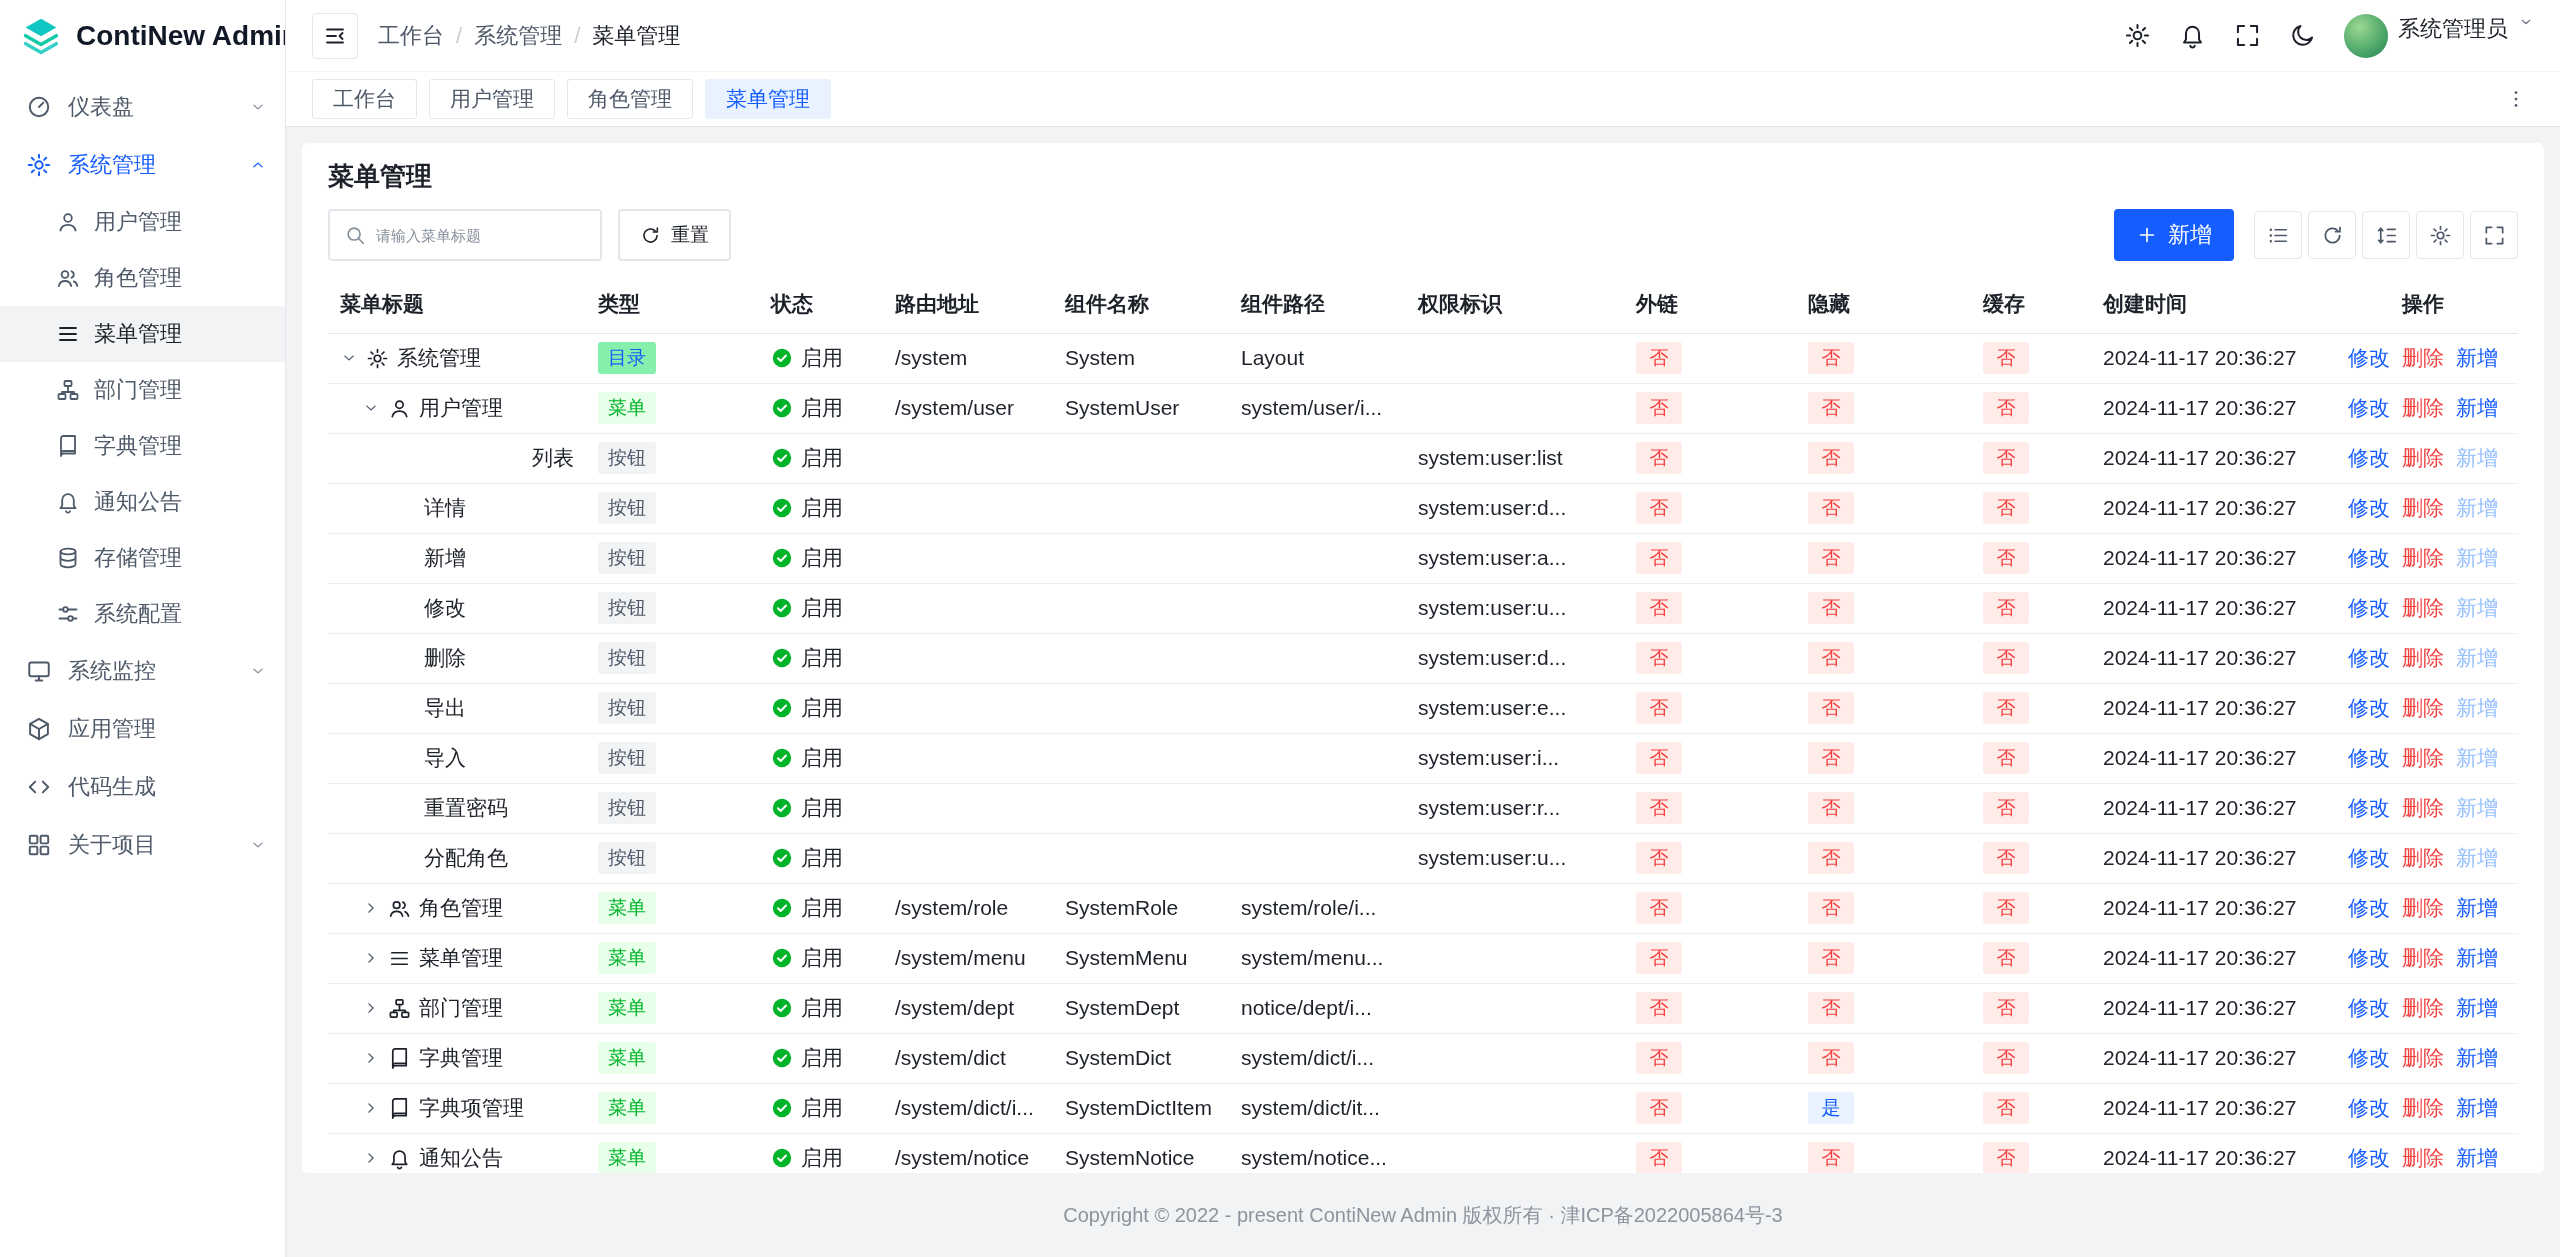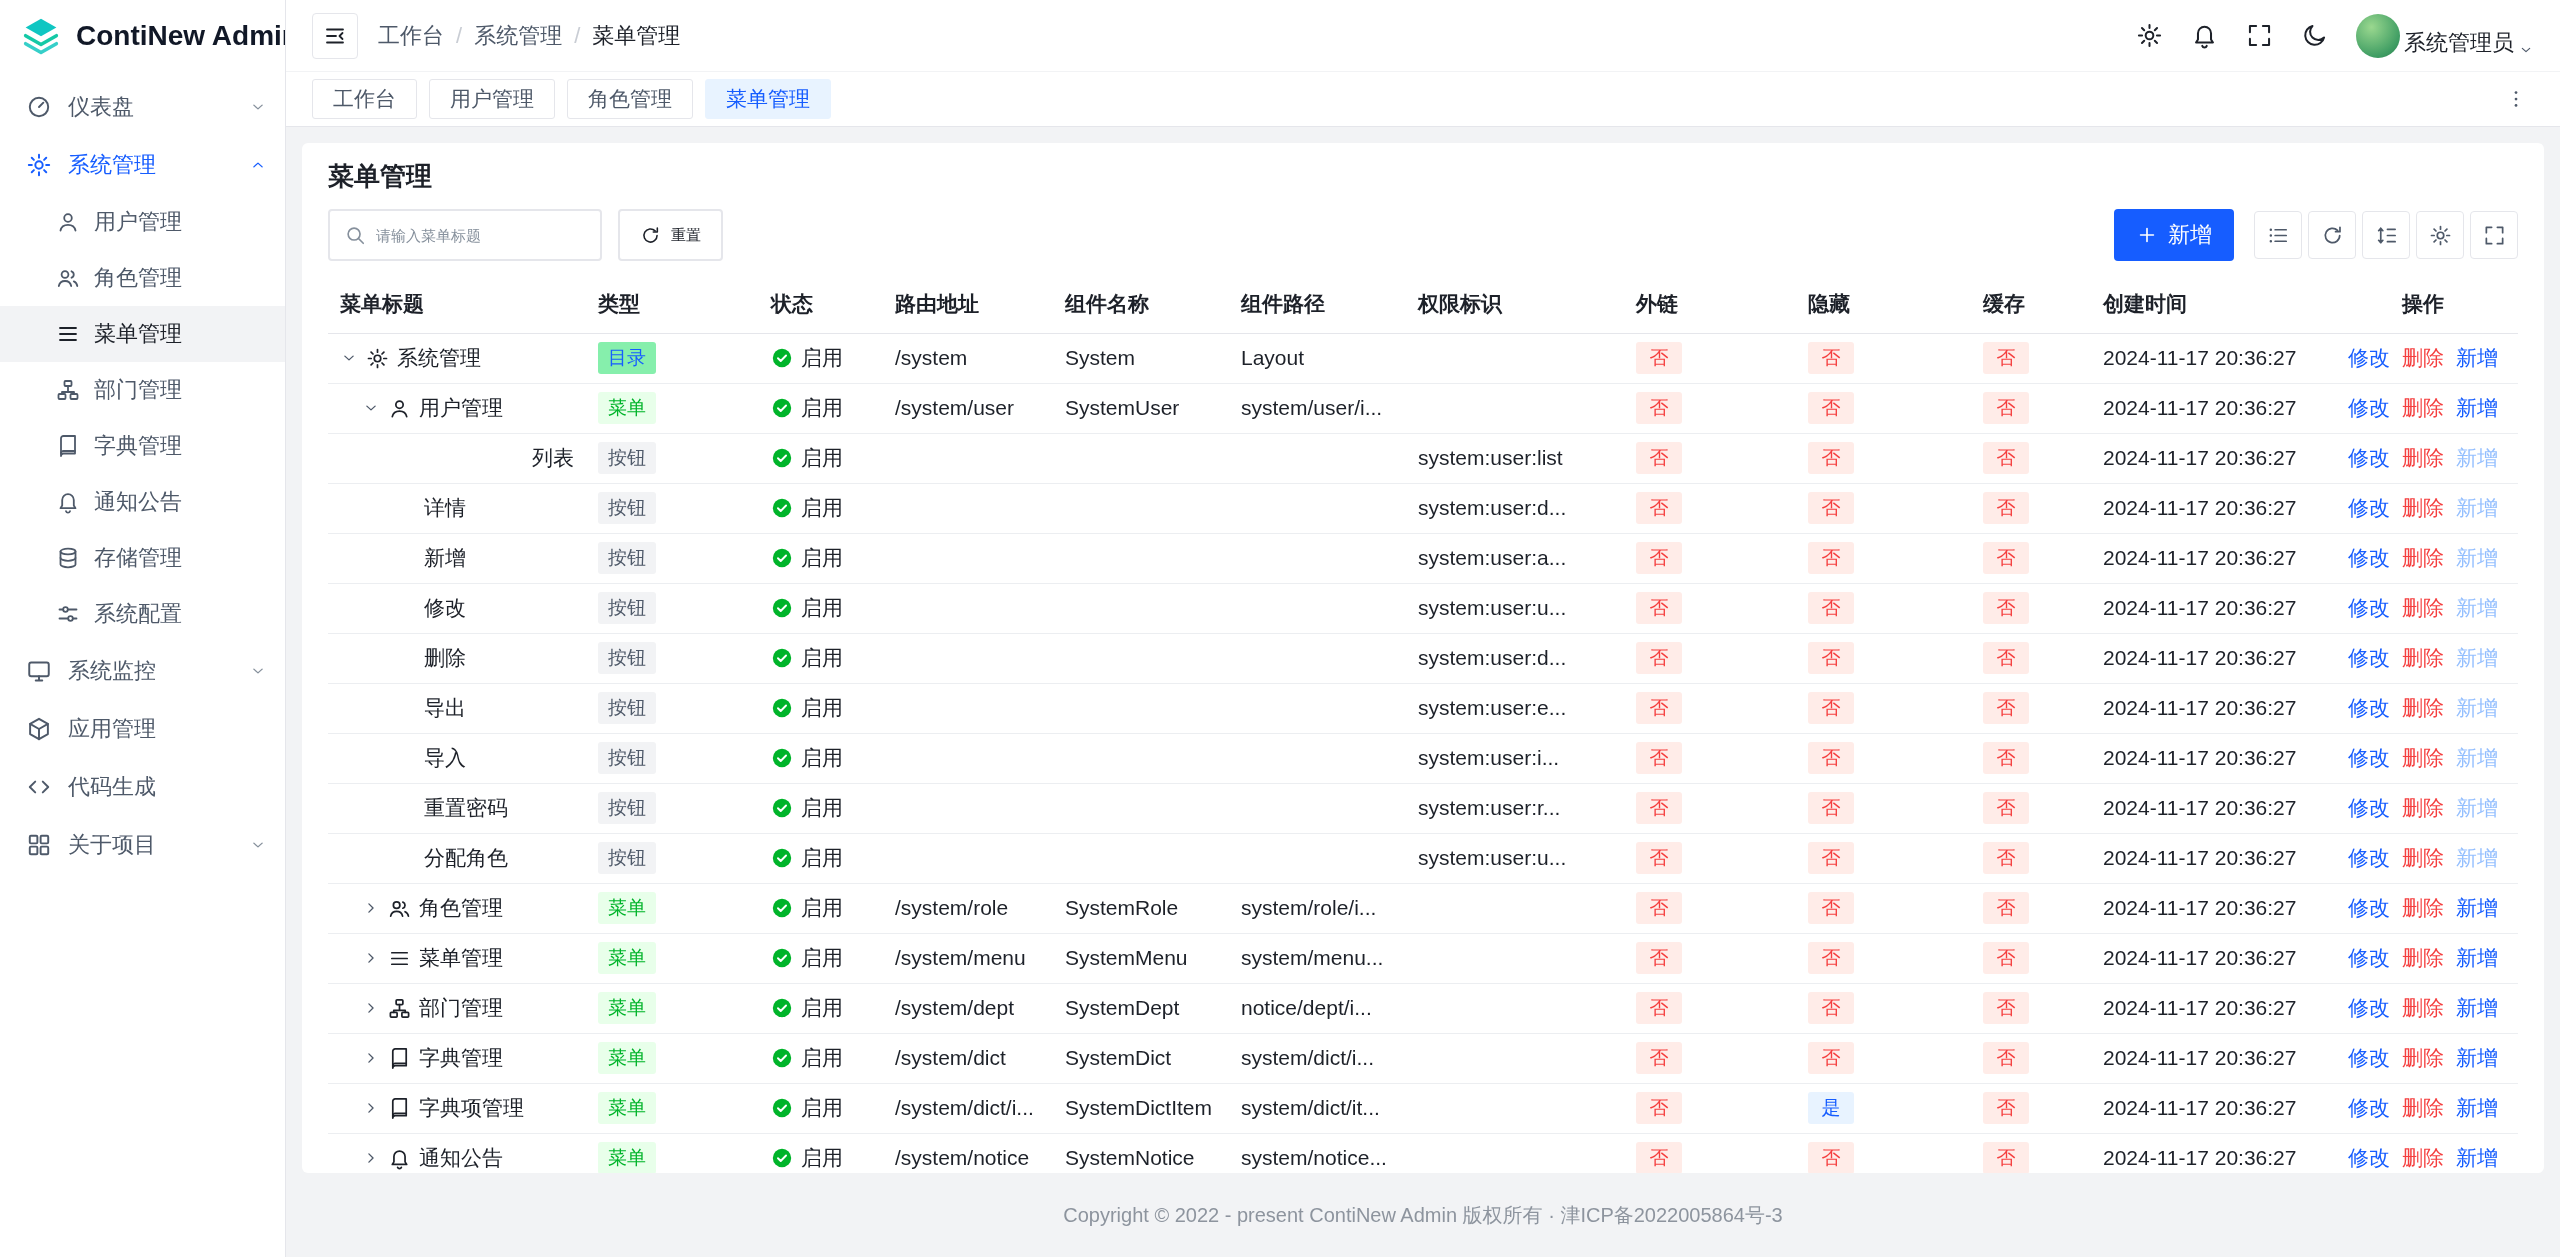--- a/index.html
+++ b/index.html
@@ -26,21 +26,21 @@
 
 .main{flex:1;display:flex;flex-direction:column;min-width:0}
 .topbar{height:72px;flex:none;background:#fff;display:flex;align-items:center;gap:20px;padding:0 26px;border-bottom:1px solid #f2f3f5}
 .collapse-btn{width:46px;height:46px;border:1px solid #e5e6eb;border-radius:4px;background:#fff;display:flex;align-items:center;justify-content:center;color:#1d2129;cursor:pointer}
 .breadcrumb{display:flex;align-items:center;gap:12px;font-size:22px}
 .crumb{color:#4e5969;cursor:pointer}
 .crumb.current{color:#1d2129;cursor:default}
 .crumb-sep{color:#c9cdd4}
 .topbar-right{margin-left:auto;display:flex;align-items:center;gap:28px}
 .topbar-right>.icon{width:27px;height:27px;color:#1d2129;cursor:pointer}
-.user-chip{display:flex;align-items:flex-end;gap:4px;cursor:pointer}
+.user-chip{display:flex;align-items:flex-start;gap:10px;cursor:pointer}
 .avatar{width:44px;height:44px;border-radius:50%;background:radial-gradient(circle at 35% 30%,#9ad88f,#3f9d63 70%,#2e7d4f);flex:none}
 .user-name{font-size:22px;color:#1d2129}
 .chev-sm{width:16px;height:16px;color:#4e5969}
 
 
 .tabbar{height:55px;flex:none;background:#fff;border-bottom:1px solid #e5e6eb;display:flex;align-items:center;padding:0 26px}
 .tab-list{display:flex;gap:12px}
 .tab{height:40px;padding:0 20px;border:1px solid #e5e6eb;border-radius:3px;display:flex;align-items:center;font-size:21px;color:#4e5969;background:#fff;cursor:pointer;white-space:nowrap}
 .tab.active{background:#e8f3ff;border-color:#e8f3ff;color:#165dff}
 .tab-more{margin-left:auto;width:36px;height:36px;display:flex;align-items:center;justify-content:center;color:#4e5969;cursor:pointer}
@@ -48,21 +48,21 @@
 
 
 .content{flex:1;min-height:0;display:flex;flex-direction:column;padding:16px 16px 0;background:#f2f3f5}
 .card{flex:1;min-height:0;background:#fff;border-radius:6px;padding:16px 26px 0;display:flex;flex-direction:column;overflow:hidden}
 .page-title{font-size:26px;font-weight:600;color:#1d2129;line-height:34px}
 .toolbar{margin-top:16px;display:flex;align-items:center;gap:16px;flex:none}
 .search-box{width:274px;height:52px;border:2px solid #e5e6eb;border-radius:4px;display:flex;align-items:center;gap:10px;padding:0 14px;background:#fff}
 .search-box .icon{width:22px;height:22px;color:#86909c}
 .search-box input{border:none;outline:none;flex:1;min-width:0;font-size:15px;color:#1d2129;font-family:inherit;background:transparent}
 .search-box input::placeholder{color:#86909c}
-.btn-reset{height:52px;padding:0 20px;border:2px solid #e5e6eb;border-radius:4px;background:#fff;display:flex;align-items:center;gap:10px;font-size:15px;color:#1d2129;cursor:pointer}
+.btn-reset{height:52px;padding:0 20px;border:2px solid #e5e6eb;border-radius:4px;background:#fff;display:flex;align-items:center;gap:10px;font-size:19px;color:#1d2129;cursor:pointer}
 .btn-reset .icon{width:21px;height:21px}
 .toolbar-right{margin-left:auto;display:flex;align-items:center;gap:20px}
 .btn-add{height:52px;padding:0 22px;border:none;border-radius:4px;background:#165dff;color:#fff;display:flex;align-items:center;gap:10px;font-size:22px;cursor:pointer}
 .btn-add .icon{width:22px;height:22px}
 .tool-group{display:flex;gap:6px}
 .tool-btn{width:48px;height:48px;border:1px solid #e5e6eb;border-radius:4px;background:#fff;display:flex;align-items:center;justify-content:center;color:#4e5969;cursor:pointer}
 .tool-btn .icon{width:23px;height:23px}
 
 
 .table-wrap{flex:1;min-height:0;overflow:hidden;margin-top:14px}

